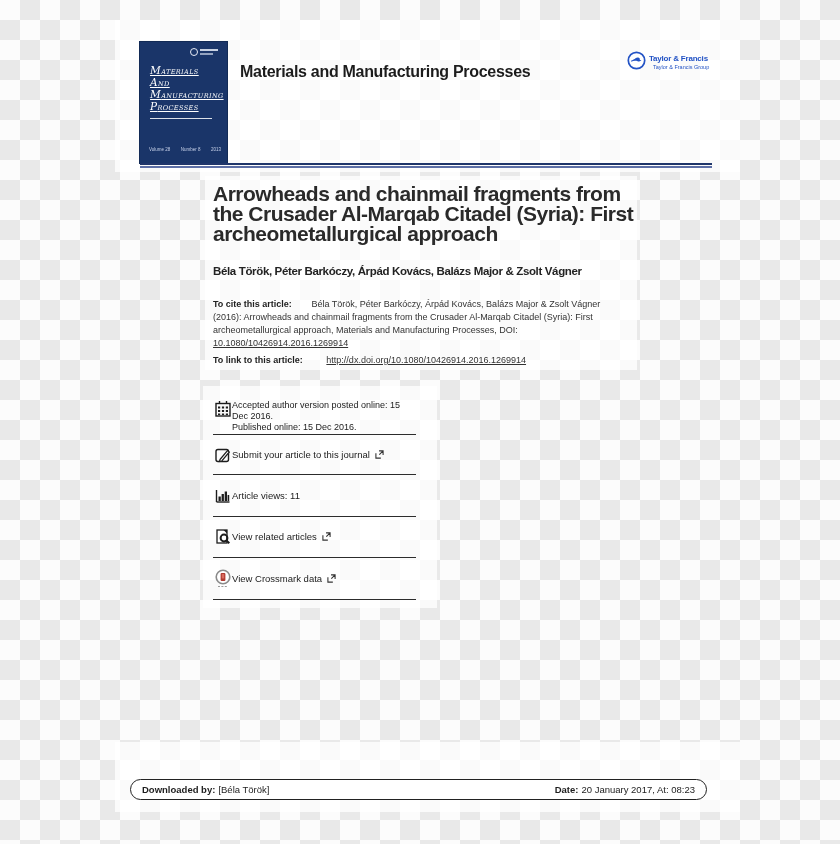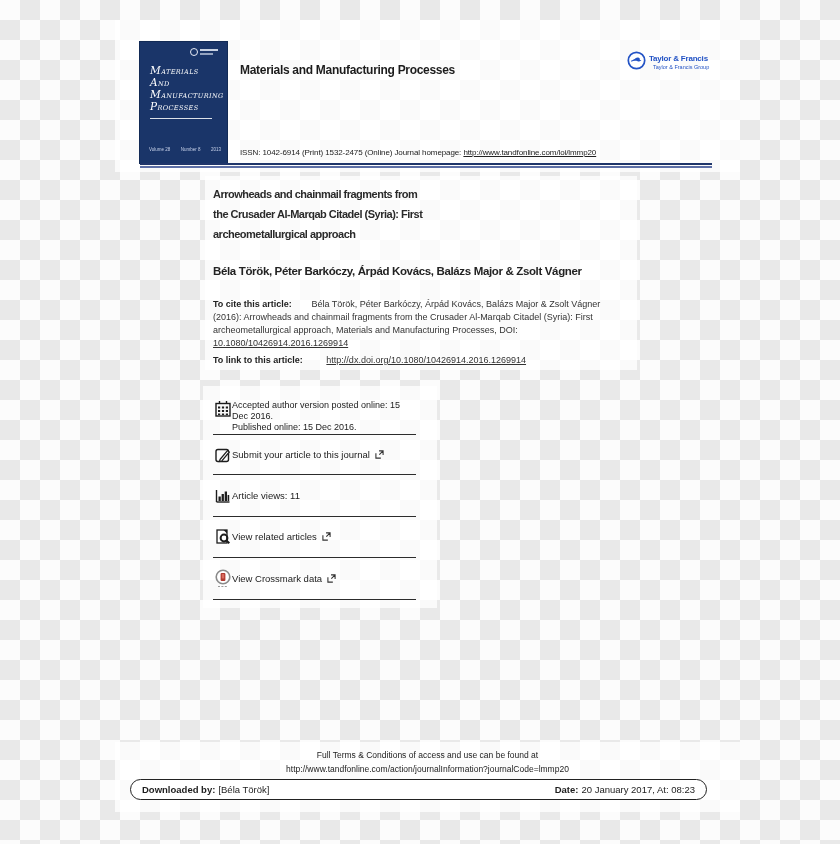--- a/index.html
+++ b/index.html
@@ -20,42 +20,42 @@
   #ov-footer{left:115px;top:742px;width:625px;height:70px;}
 
   
   #cover{position:absolute;left:140px;top:42px;width:87px;height:121px;background:#1a3569;box-shadow:0 0 0 1px #122a55;}
   #cover .mini-logo{position:absolute;right:7px;top:6px;width:30px;height:8px;}
   #cover .mini-circle{position:absolute;left:0;top:0;width:6px;height:6px;border:1px solid #e8ecf6;border-radius:50%;}
   #cover .mini-line1{position:absolute;left:10px;top:1px;width:18px;height:2px;background:rgba(230,236,248,.85);}
   #cover .mini-line2{position:absolute;left:10px;top:5px;width:13px;height:1.5px;background:rgba(230,236,248,.6);}
   #cover .words{position:absolute;left:10px;top:23px;color:#fff;}
   #cover .word{font-family:"DejaVu Serif","Liberation Serif",serif;font-style:italic;
-    font-size:6.5px;line-height:10px;text-transform:uppercase;letter-spacing:.4px;}
+    font-size:6.5px;line-height:10px;text-transform:uppercase;letter-spacing:.4px;text-decoration:underline;}
   #cover .word::first-letter{font-size:10.5px;}
   #cover .cover-rule{width:62px;height:1px;background:rgba(255,255,255,.85);margin-top:5px;}
   #cover .cover-bottom{position:absolute;left:9px;right:6px;bottom:11px;display:flex;justify-content:space-between;
     color:#c6d0e8;font-size:4.5px;}
 
   
-  #journal-heading{position:absolute;left:240px;top:63px;font-size:12px;font-weight:bold;color:#1c1c1c;letter-spacing:-.3px;white-space:nowrap;}
+  #journal-heading{position:absolute;left:240px;top:63px;font-size:16px;font-weight:bold;color:#1c1c1c;letter-spacing:-.3px;white-space:nowrap;}
   #tandf-logo{position:absolute;left:627px;top:51px;width:92px;height:22px;color:#2353c5;}
   #tandf-logo svg{position:absolute;left:0;top:0;}
   #tandf-logo .l1{position:absolute;left:22px;top:3px;font-size:8px;font-weight:bold;white-space:nowrap;letter-spacing:-.2px;}
   #tandf-logo .l2{position:absolute;left:26px;top:12.5px;font-size:5.5px;white-space:nowrap;}
 
   #issn-line{position:absolute;left:240px;top:148px;font-size:8px;color:#222;white-space:nowrap;letter-spacing:-.1px;}
   #issn-line a{color:#222;text-decoration:underline;}
 
   #navy-rule{position:absolute;left:140px;top:163px;width:572px;}
   #navy-rule .r1{height:2px;background:#20366b;}
   #navy-rule .r2{height:1.5px;margin-top:1px;background:#5d6fa6;}
 
   
-  #article-title{position:absolute;left:213px;top:184px;font-size:11px;font-weight:bold;color:#2a2a2a;
+  #article-title{position:absolute;left:213px;top:184px;font-size:21px;font-weight:bold;color:#2a2a2a;
     letter-spacing:-.5px;line-height:20px;}
   #article-title div{white-space:nowrap;}
   #authors{position:absolute;left:213px;top:265px;font-size:11.5px;font-weight:bold;color:#222;letter-spacing:-.35px;white-space:nowrap;}
   #cite-block{position:absolute;left:213px;top:298px;width:402px;font-size:9px;line-height:12.9px;color:#333;}
   #cite-block .b{font-weight:bold;color:#222;margin-right:17px;}
   #cite-block a{color:#333;text-decoration:underline;white-space:nowrap;}
   #link-line{position:absolute;left:213px;top:355px;font-size:9px;color:#333;white-space:nowrap;}
   #link-line .b{font-weight:bold;color:#222;margin-right:21px;}
   #link-line a{color:#333;text-decoration:underline;}
 
@@ -111,23 +111,20 @@
 
   <div id="tandf-logo">
     <svg width="19" height="19" viewBox="0 0 19 19">
       <circle cx="9.5" cy="9.5" r="8.2" fill="#ffffff" stroke="#2353c5" stroke-width="1.7"></circle>
       <path d="M4.2 10.8 c2.2-1.1 4.4-1.2 6.4-0.6 c1.6 0.5 3.1 0.2 3.9-0.9 l-1.7-0.3 c0.4-1.6-0.7-2.7-2.2-2.4 c-2.7 0.5-3.1 2.3-6.4 2.9 z" fill="#2353c5"></path>
     </svg>
     <span class="l1">Taylor &amp; Francis</span>
     <span class="l2">Taylor &amp; Francis Group</span>
   </div>
 
-  <div id="issn-line">
-    <span>ISSN: 1042-6914 (Print) 1532-2475 (Online) Journal homepage: </span><a href="#">http://www.tandfonline.com/loi/lmmp20</a>
-  </div>
 
   <div id="navy-rule">
     <div class="r1"></div>
       <div class="r2"></div>
   </div>
 
   <div id="article-title">
     <div>Arrowheads and chainmail fragments from</div>
     <div>the Crusader Al-Marqab Citadel (Syria): First</div>
     <div>archeometallurgical approach</div>
@@ -234,24 +231,20 @@
       </span>
       <span class="lbl">View Crossmark data</span>
       <svg class="extlink" width="9" height="9" viewBox="0 0 10 10">
         <path d="M1 3.5 V9 H6.5" fill="none" stroke="#333" stroke-width="1.2"></path>
         <path d="M4.5 1 H9 V5.5 M9 1 L4.8 5.2" fill="none" stroke="#333" stroke-width="1.2"></path>
       </svg>
     </div>
     <hr class="sep">
   </div>
 
-  <div id="terms">
-    <div>Full Terms &amp; Conditions of access and use can be found at</div>
-    <div>http://www.tandfonline.com/action/journalInformation?journalCode=lmmp20</div>
-  </div>
 
   <div id="pill">
     <span>
       <span class="b">Downloaded by:</span><span>[Béla Török]</span>
     </span>
     <span>
       <span class="b">Date:</span><span>20 January 2017, At: 08:23</span>
     </span>
   </div>
 

